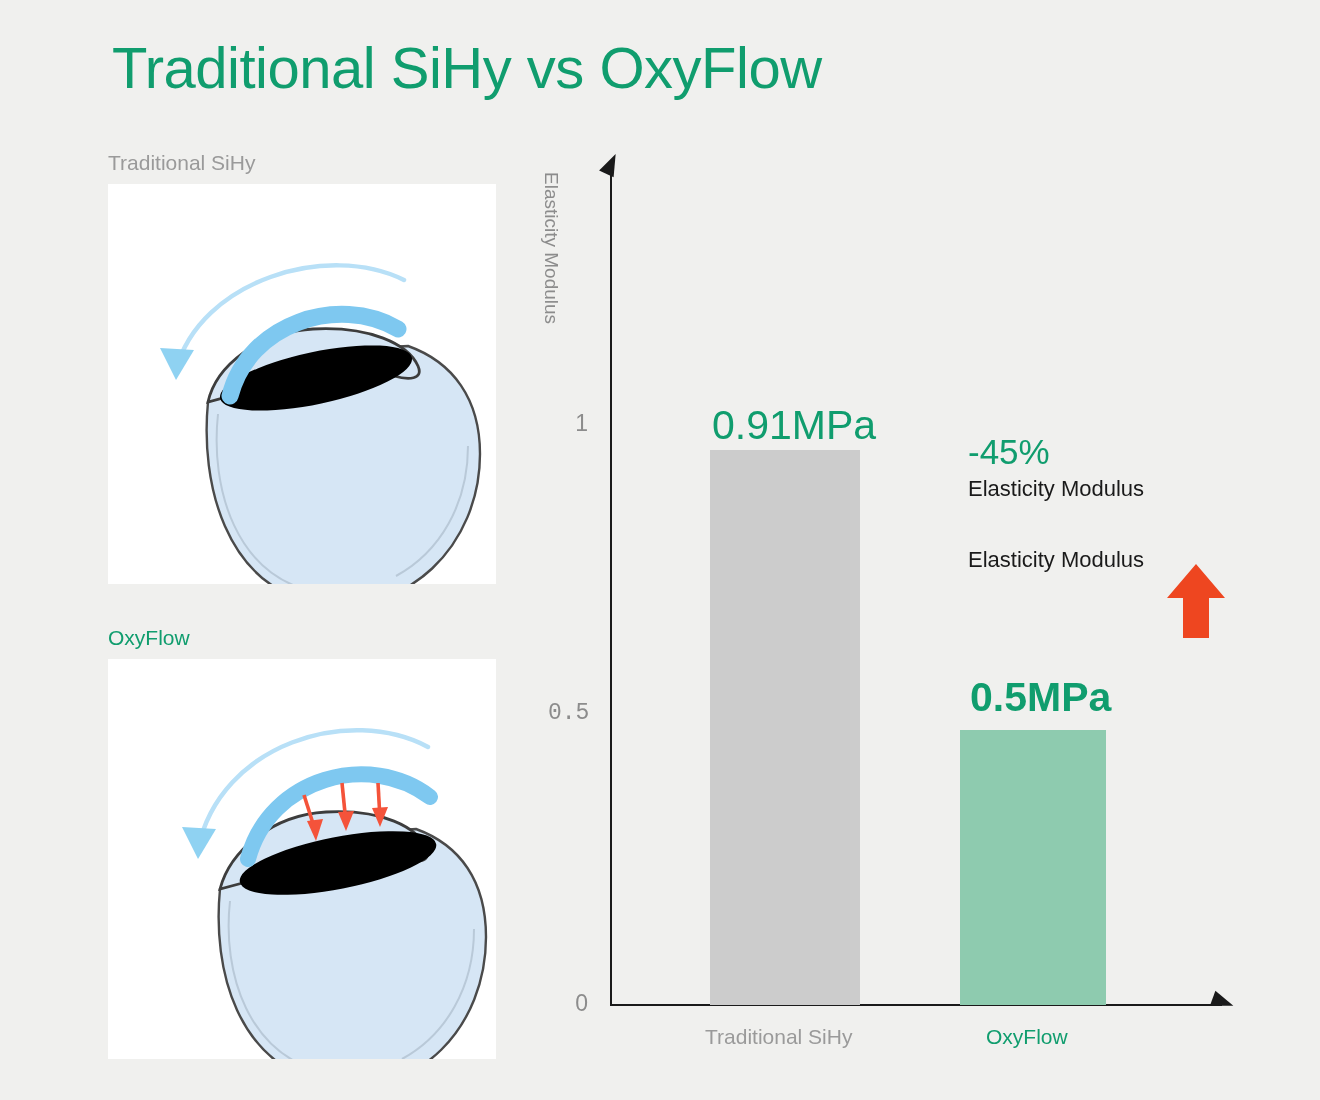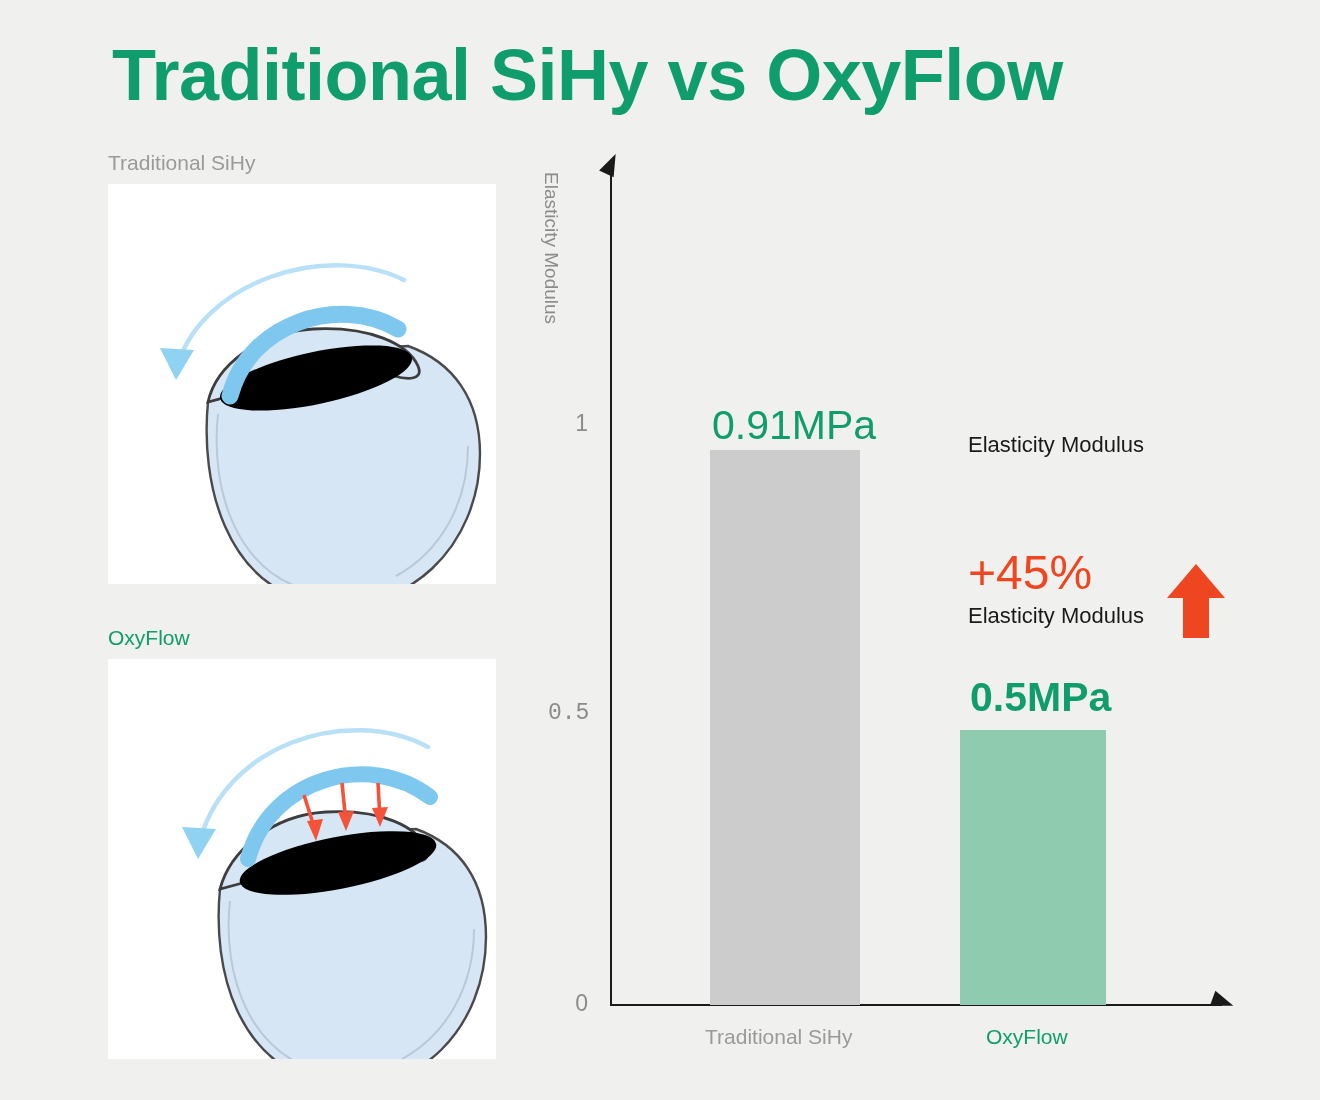--- a/index.html
+++ b/index.html
@@ -13,22 +13,22 @@
     font-family: "Liberation Sans", sans-serif;
     overflow: hidden;
     position: relative;
   }
 
   
   #page-title {
     position: absolute;
     left: 112px;
     top: 34px;
-    font-size: 72px;
-    font-weight: bold;
+    font-size: 58px;
+    font-weight: normal;
     color: #109d6e;
     letter-spacing: -0.5px;
     white-space: nowrap;
   }
 
   
   .illus-block { position: absolute; }
   .illus-caption {
     font-size: 21px;
     line-height: 26px;
@@ -253,23 +253,23 @@
 <div class="bar" id="bar-traditional"></div>
 <div class="bar" id="bar-oxyflow"></div>
 
 <div class="bar-value" id="value-traditional">0.91MPa</div>
 <div class="bar-value" id="value-oxyflow">0.5MPa</div>
 
 <div class="x-tick-label" id="xlabel-traditional">Traditional SiHy</div>
 <div class="x-tick-label" id="xlabel-oxyflow">OxyFlow</div>
 
 <div class="callout" id="callout-decrease">
+  <div class="callout-pct-green">-45%</div>
   <div class="callout-sub">Elasticity Modulus</div>
 </div>
 
 <div class="callout" id="callout-increase">
-  <div class="callout-pct-red">+45%</div>
   <div class="callout-sub">Elasticity Modulus</div>
 </div>
 
 <svg id="up-arrow-icon" viewBox="0 0 60 78">
   <path d="M 30 2 L 59 36 L 43 36 L 43 76 L 17 76 L 17 36 L 1 36 Z" fill="#ee4620"></path>
 </svg>
 
 </body></html>

